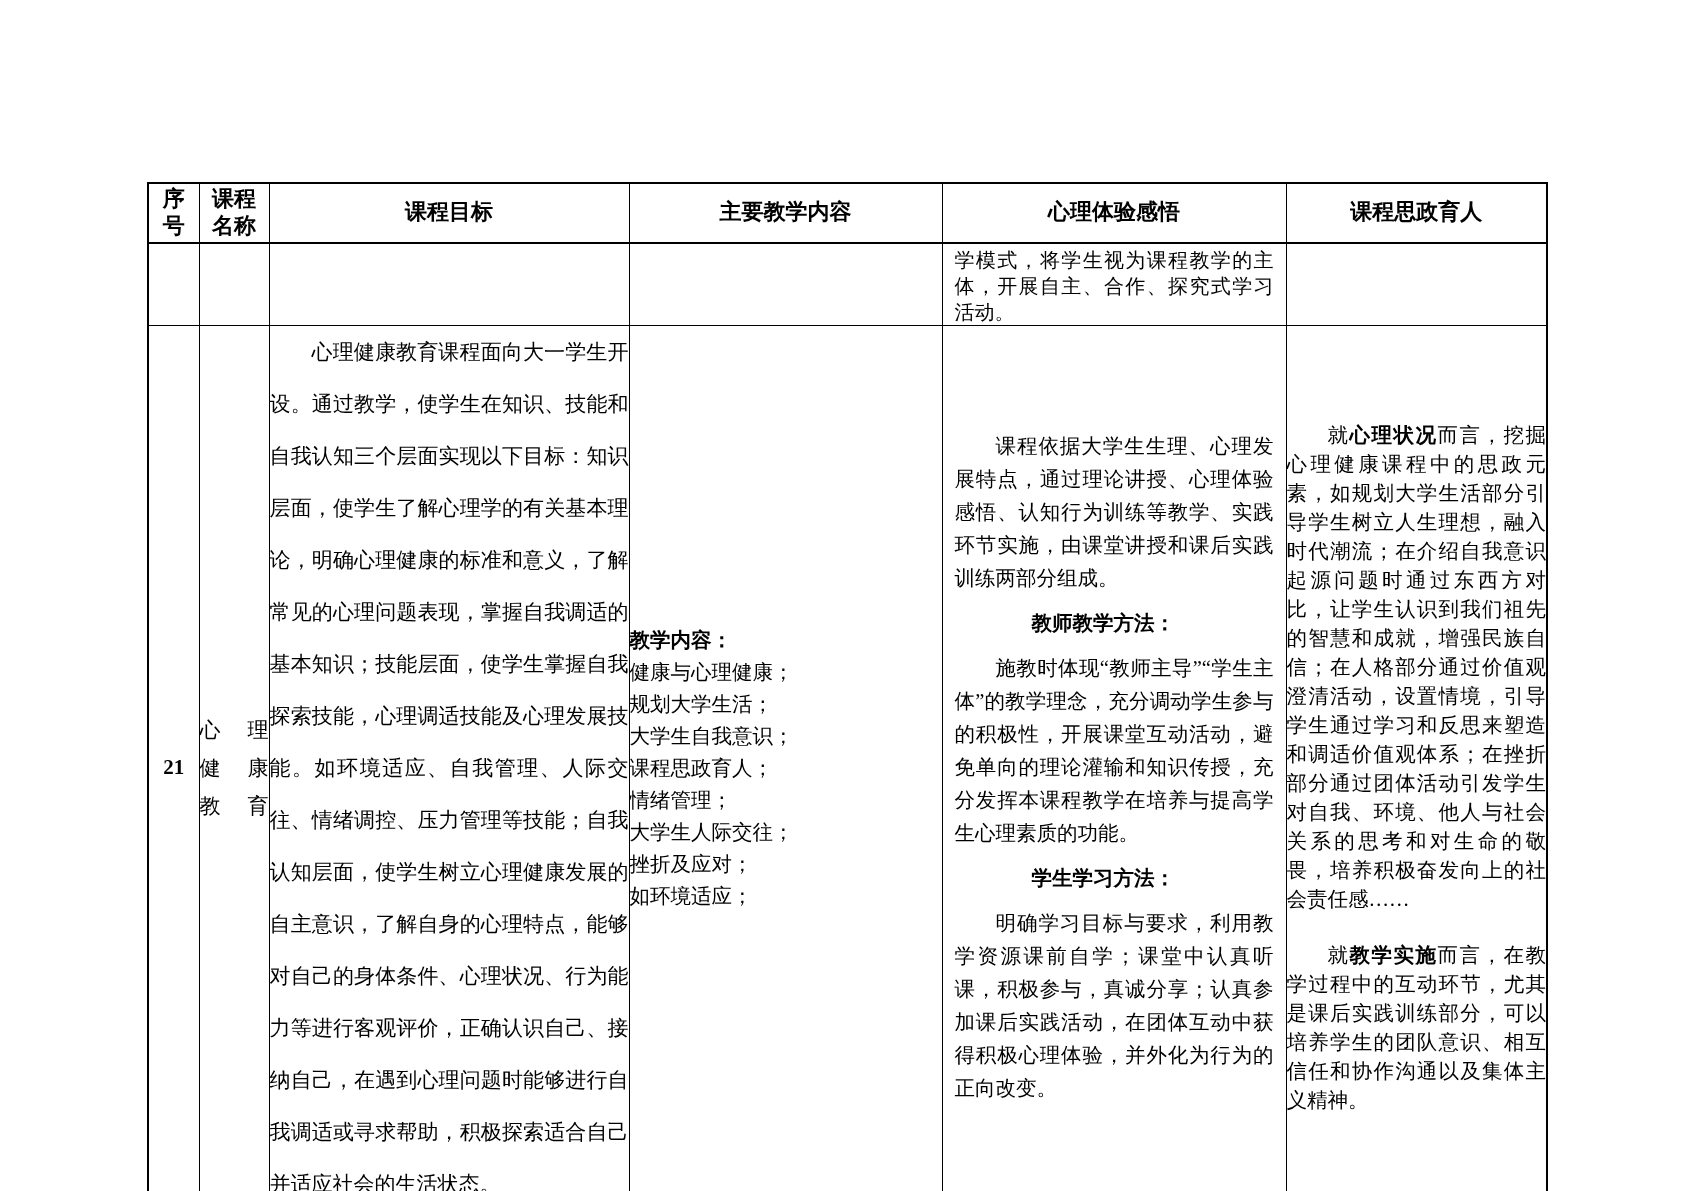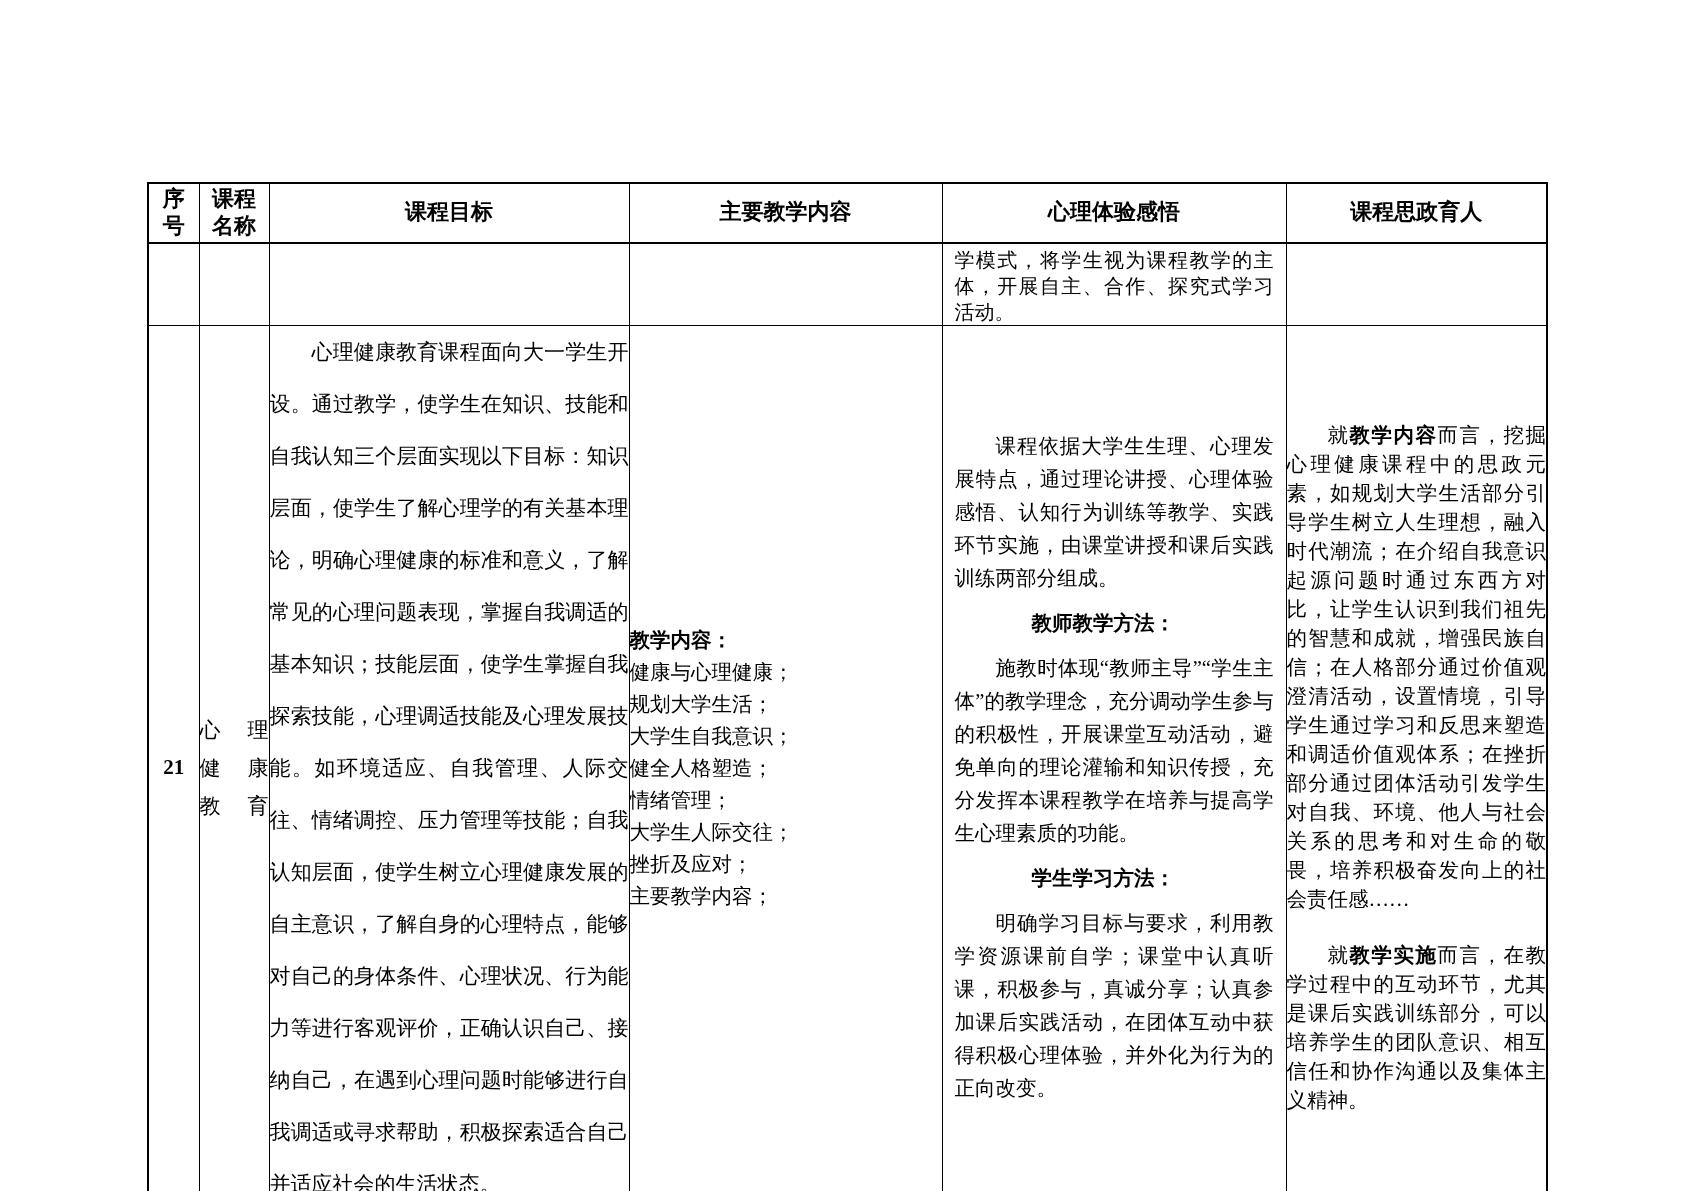--- a/index.html
+++ b/index.html
@@ -145,37 +145,37 @@
 
       <td class="cell-obj">
         <div class="obj-text">心理健康教育课程面向大一学生开设。通过教学，使学生在知识、技能和自我认知三个层面实现以下目标：知识层面，使学生了解心理学的有关基本理论，明确心理健康的标准和意义，了解常见的心理问题表现，掌握自我调适的基本知识；技能层面，使学生掌握自我探索技能，心理调适技能及心理发展技能。如环境适应、自我管理、人际交往、情绪调控、压力管理等技能；自我认知层面，使学生树立心理健康发展的自主意识，了解自身的心理特点，能够对自己的身体条件、心理状况、行为能力等进行客观评价，正确认识自己、接纳自己，在遇到心理问题时能够进行自我调适或寻求帮助，积极探索适合自己并适应社会的生活状态。</div>
       </td>
 
       <td class="cell-content">
         <div class="content-line content-heading">教学内容：</div>
         <div class="content-line">健康与心理健康；</div>
         <div class="content-line">规划大学生活；</div>
         <div class="content-line">大学生自我意识；</div>
-        <div class="content-line">健全人格塑造；</div>
+        <div class="content-line">课程思政育人；</div>
         <div class="content-line">情绪管理；</div>
         <div class="content-line">大学生人际交往；</div>
         <div class="content-line">挫折及应对；</div>
-        <div class="content-line">主要教学内容；</div>
+        <div class="content-line">如环境适应；</div>
       </td>
 
       <td class="cell-req">
         <p>课程依据大学生生理、心理发展特点，通过理论讲授、心理体验感悟、认知行为训练等教学、实践环节实施，由课堂讲授和课后实践训练两部分组成。</p>
         <p class="method-head">教师教学方法：</p>
         <p>施教时体现“教师主导”“学生主体”的教学理念，充分调动学生参与的积极性，开展课堂互动活动，避免单向的理论灌输和知识传授，充分发挥本课程教学在培养与提高学生心理素质的功能。</p>
         <p class="method-head">学生学习方法：</p>
         <p>明确学习目标与要求，利用教学资源课前自学；课堂中认真听课，积极参与，真诚分享；认真参加课后实践活动，在团体互动中获得积极心理体验，并外化为行为的正向改变。</p>
       </td>
 
       <td class="cell-ideo">
-        <p><span>就</span><span class="inline-bold">教学内容</span><span>而言，挖掘心理健康课程中的思政元素，如规划大学生活部分引导学生树立人生理想，融入时代潮流；在介绍自我意识起源问题时通过东西方对比，让学生认识到我们祖先的智慧和成就，增强民族自信；在人格部分通过价值观澄清活动，设置情境，引导学生通过学习和反思来塑造和调适价值观体系；在挫折部分通过团体活动引发学生对自我、环境、他人与社会关系的思考和对生命的敬畏，培养积极奋发向上的社会责任感……</span></p>
+        <p><span>就</span><span class="inline-bold">心理状况</span><span>而言，挖掘心理健康课程中的思政元素，如规划大学生活部分引导学生树立人生理想，融入时代潮流；在介绍自我意识起源问题时通过东西方对比，让学生认识到我们祖先的智慧和成就，增强民族自信；在人格部分通过价值观澄清活动，设置情境，引导学生通过学习和反思来塑造和调适价值观体系；在挫折部分通过团体活动引发学生对自我、环境、他人与社会关系的思考和对生命的敬畏，培养积极奋发向上的社会责任感……</span></p>
         <div class="ideo-gap"></div>
         <p><span>就</span><span class="inline-bold">教学实施</span><span>而言，在教学过程中的互动环节，尤其是课后实践训练部分，可以培养学生的团队意识、相互信任和协作沟通以及集体主义精神。</span></p>
       </td>
     </tr>
   </tbody>
     </table>
 
 
 </div>
 

